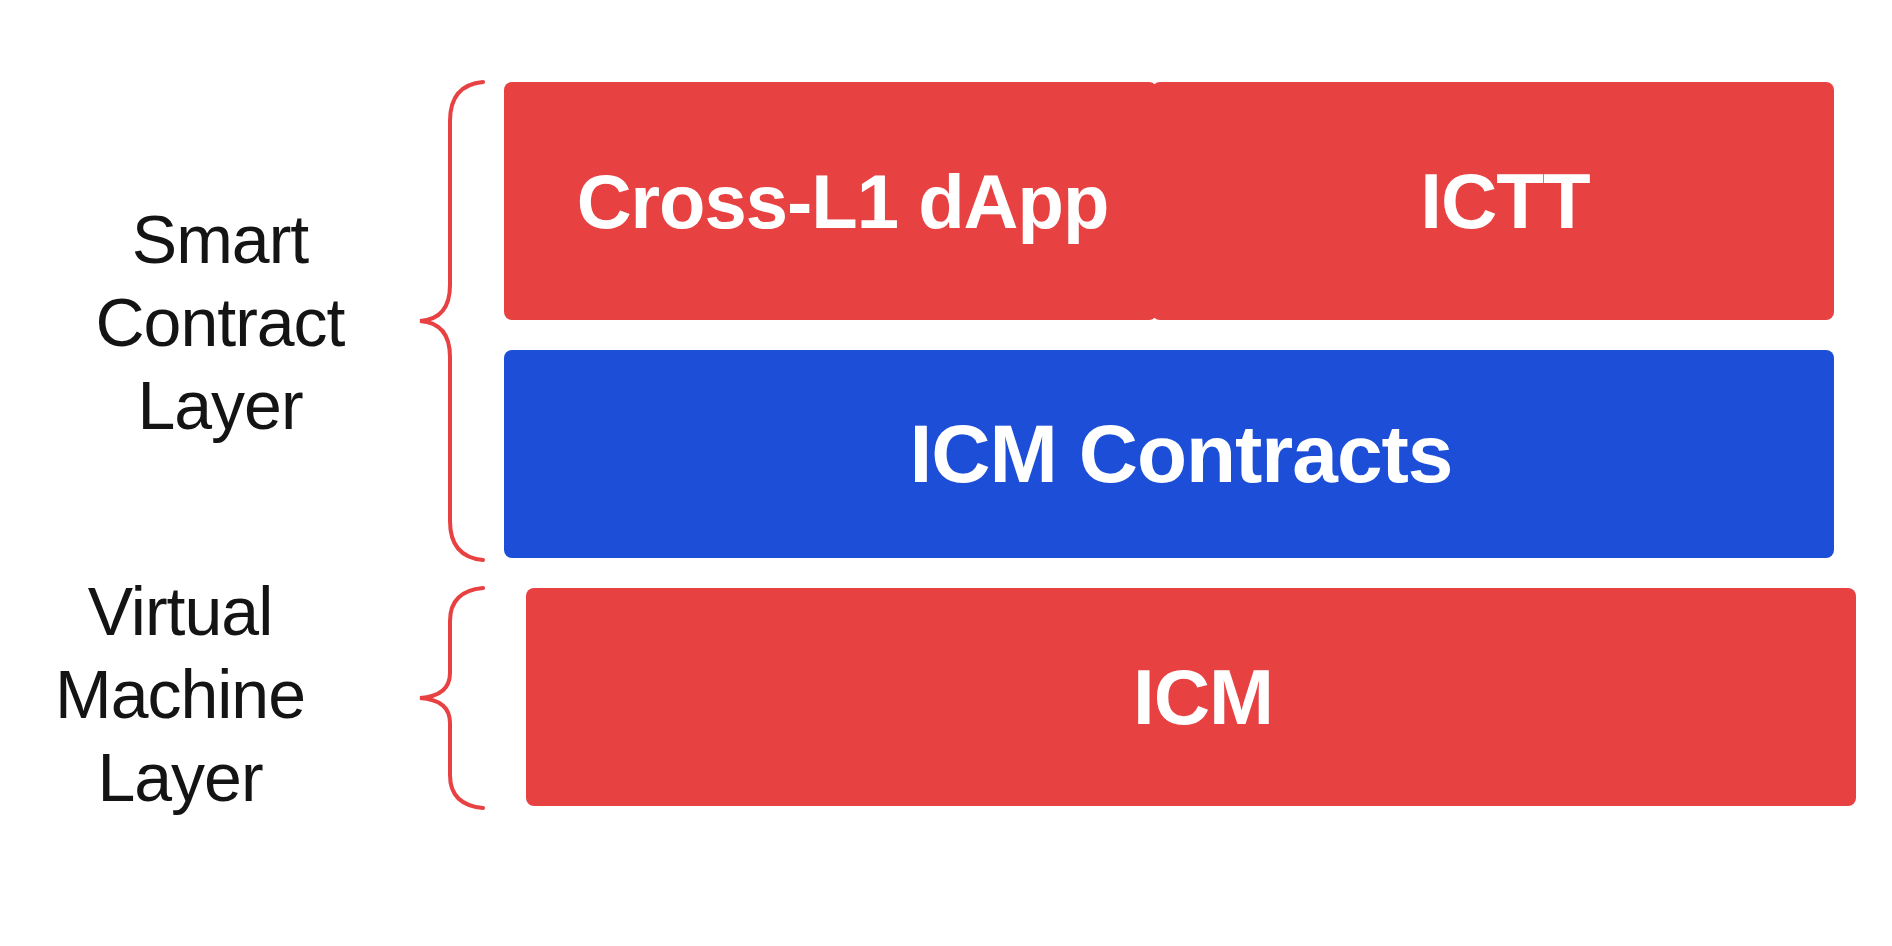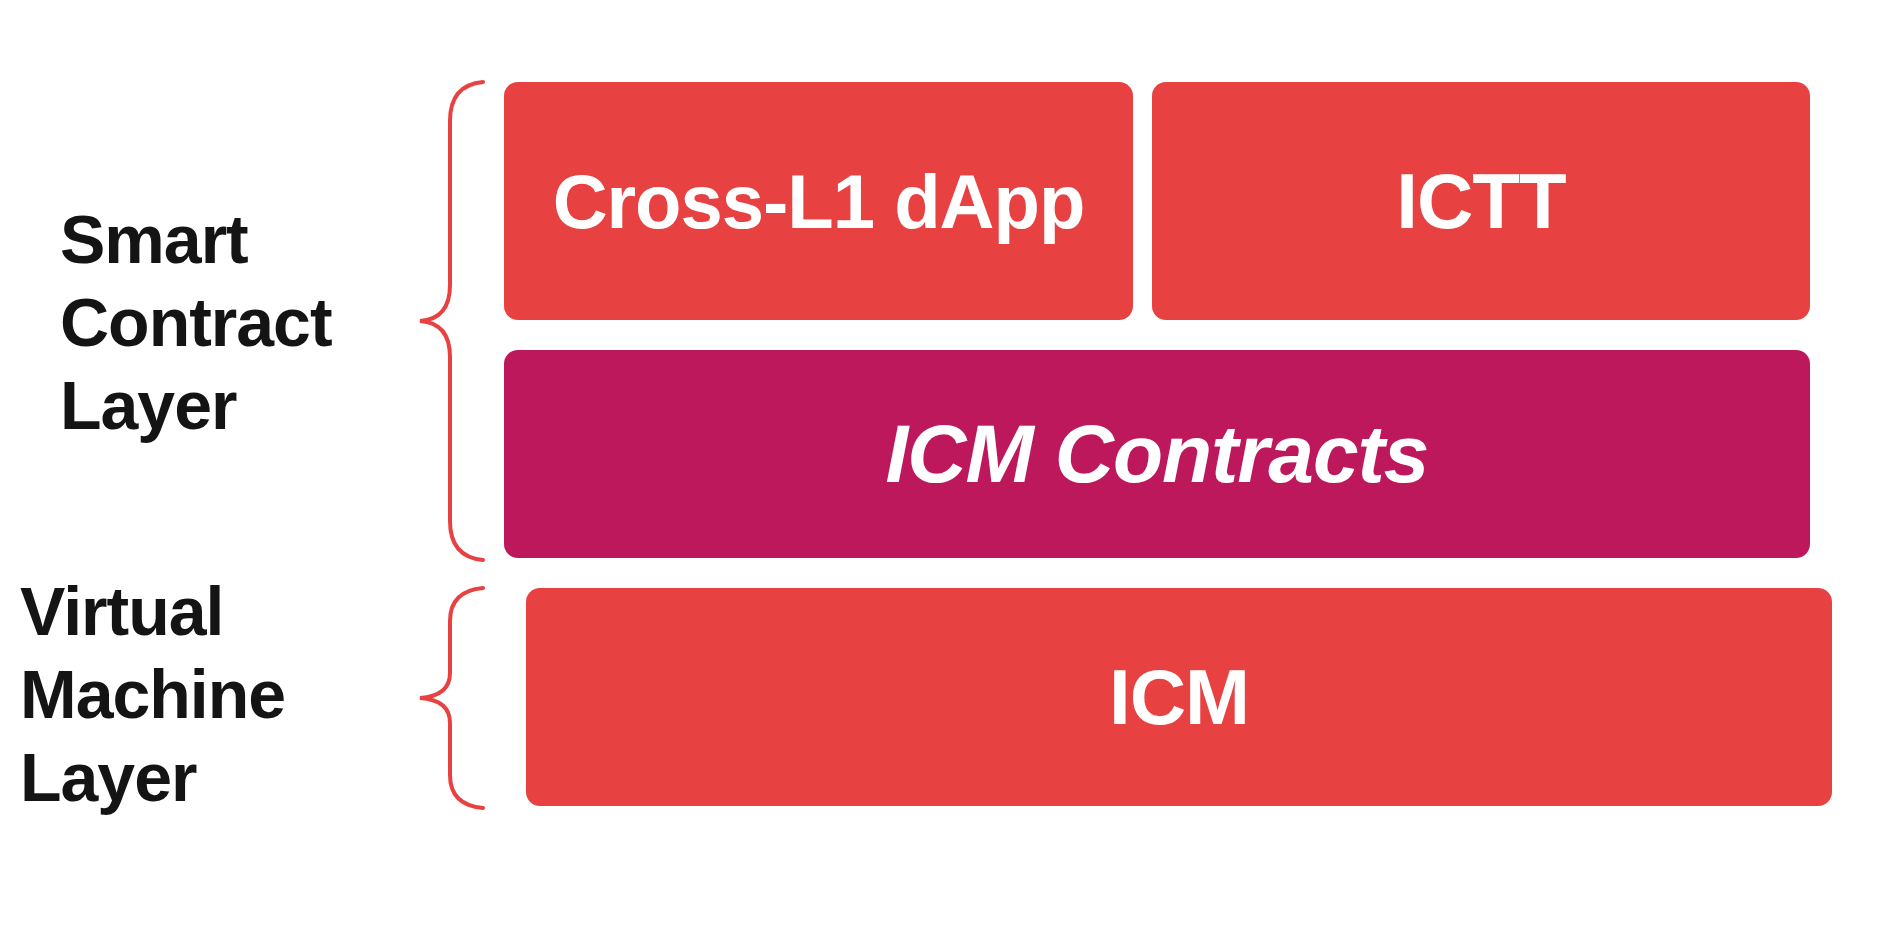--- a/index.html
+++ b/index.html
@@ -9,45 +9,47 @@
     height: 946px;
     background: #ffffff;
     font-family: "Liberation Sans", "DejaVu Sans", sans-serif;
     overflow: hidden;
   }
 
   
   .layer-label {
     position: absolute;
     width: 320px;
+    text-align: center;
     font-size: 68px;
     line-height: 83px;
-    font-weight: 700;
+    font-weight: 400;
     letter-spacing: -1px;
     color: #141414;
   }
   .label-smart   { left: 60px; top: 198px; }
   .label-virtual { left: 20px; top: 570px; }
 
   
   .brace { position: absolute; }
   .brace-smart   { left: 410px; top: 79px;  }
   .brace-virtual { left: 410px; top: 585px; }
   .brace path { fill: none; stroke-width: 4px; stroke-linecap: round; }
 
   
   .node {
     position: absolute;
-    border-radius: 14px;
+    border-radius: 8px;
     display: flex;
     align-items: center;
     justify-content: center;
     color: #ffffff;
     font-weight: 700;
     letter-spacing: -1px;
+    padding-left: 24px;
   }
   .node-cross { left: 504px;  top: 82px;  width: 629px;  height: 238px; font-size: 76px; }
   .node-ictt  { left: 1152px; top: 82px;  width: 658px;  height: 238px; font-size: 78px; }
   .node-icmc  { left: 504px;  top: 350px; width: 1306px; height: 208px; font-size: 82px; }
   .node-icm   { left: 504px;  top: 588px; width: 1306px; height: 218px; font-size: 78px; }
 </style>
 </head>
 <body>
 
 <div class="canvas">
@@ -65,21 +67,21 @@
   </svg>
 
   <div class="node node-cross" style="background: rgb(232, 65, 66);">
     <span>Cross-L1 dApp</span>
   </div>
 
   <div class="node node-ictt" style="background: rgb(232, 65, 66); justify-content: center;">
     <span>ICTT</span>
   </div>
 
-  <div class="node node-icmc" style="background: #be185d; font-style: italic;">
+  <div class="node node-icmc" style="background: #1d4ed8;">
     <span>ICM Contracts</span>
   </div>
 
   <div class="node node-icm" style="background: rgb(232, 65, 66); margin-left: 22px;">
     <span>ICM</span>
   </div>
 
 </div>
 
 </body></html>

